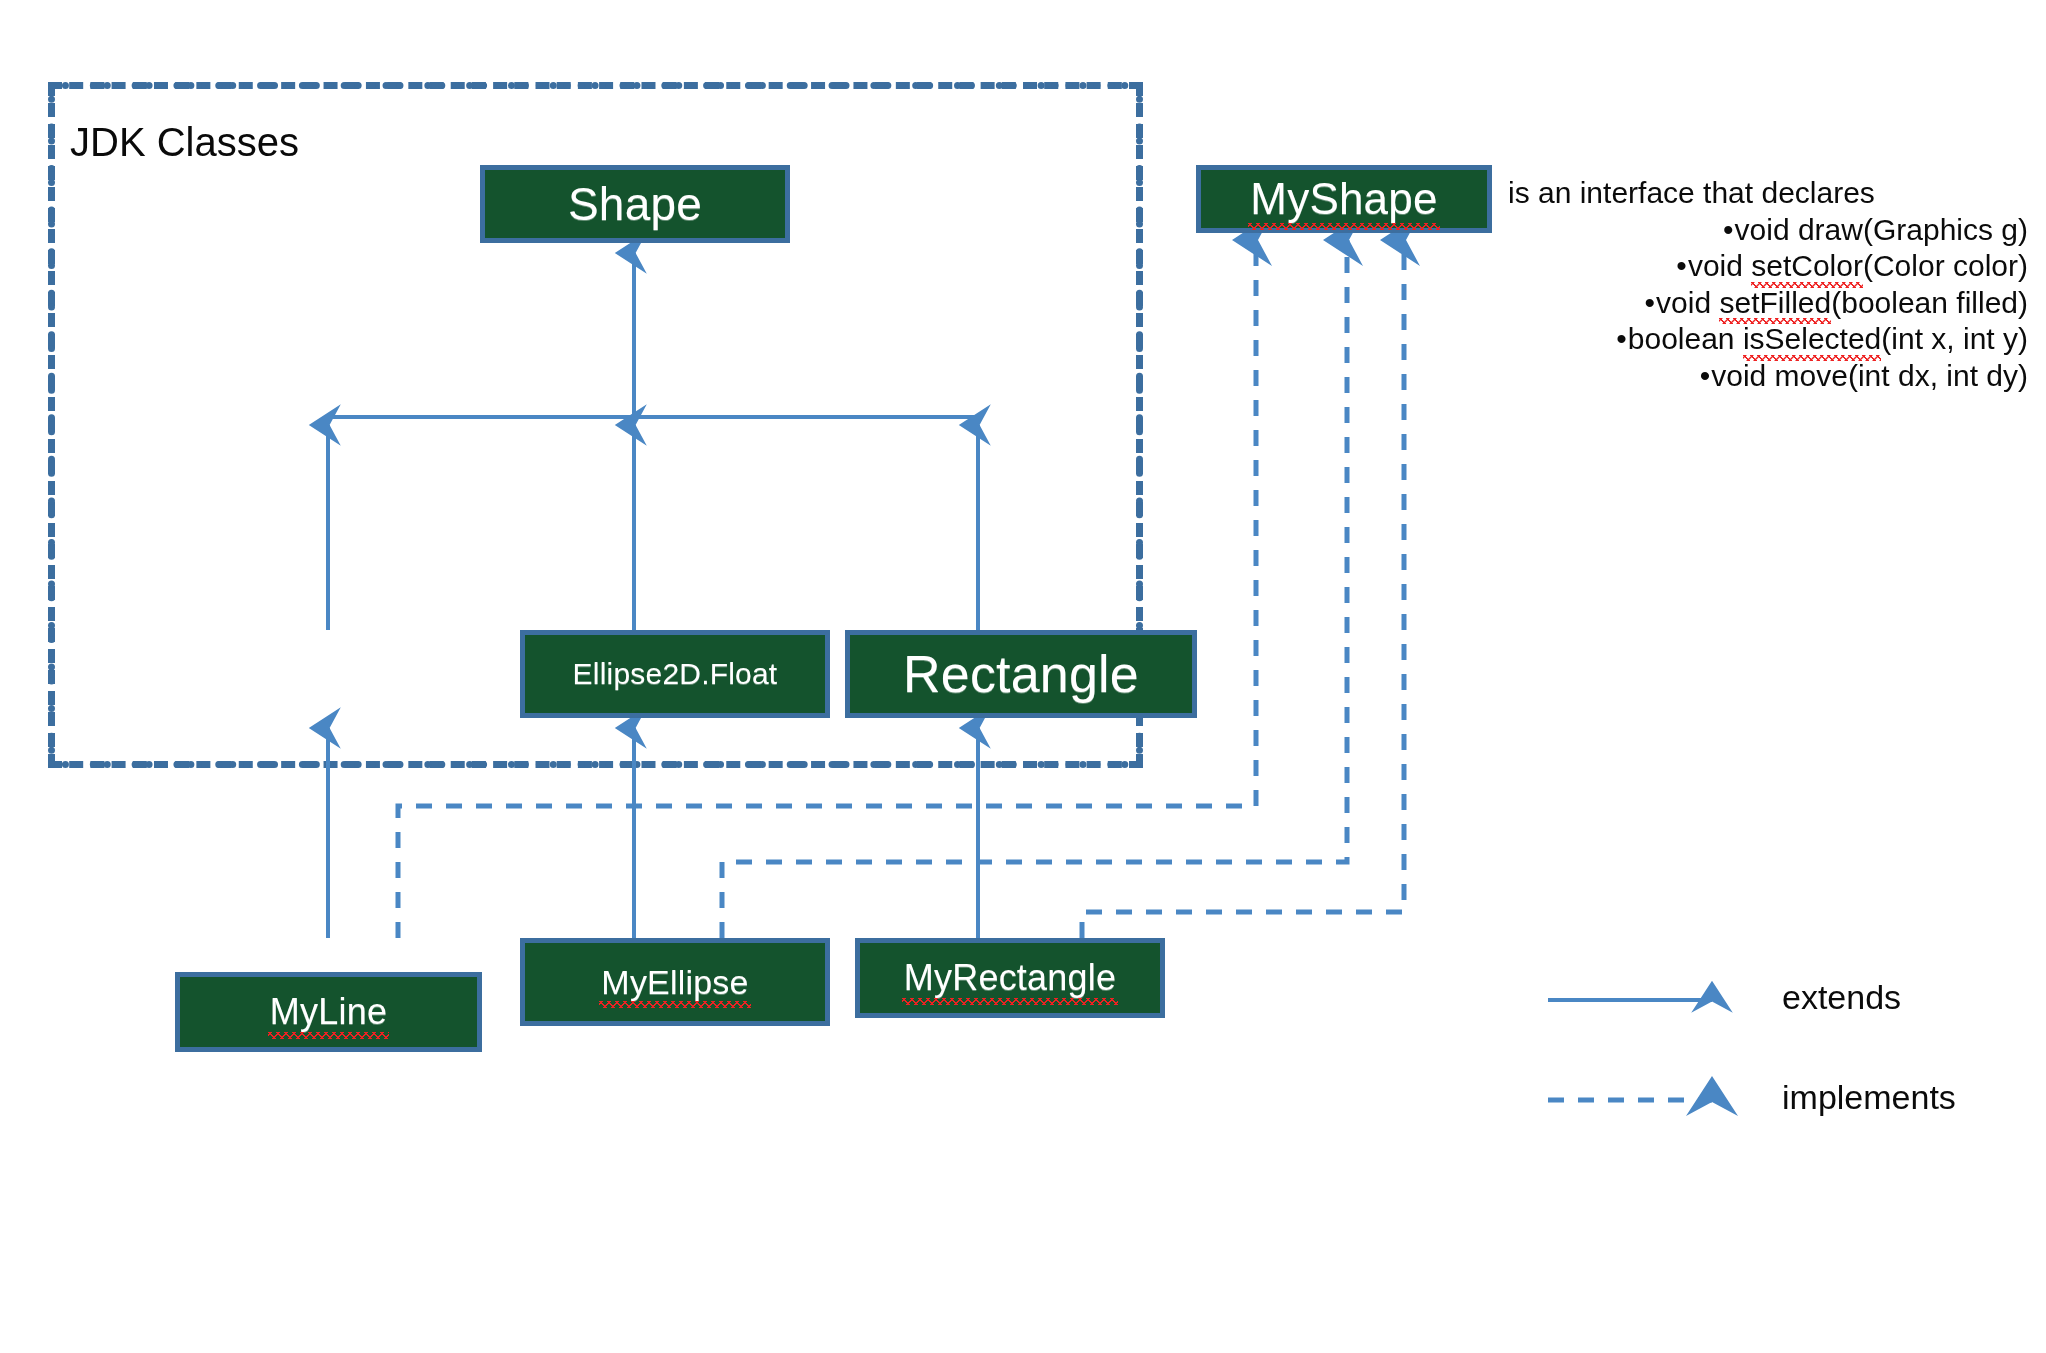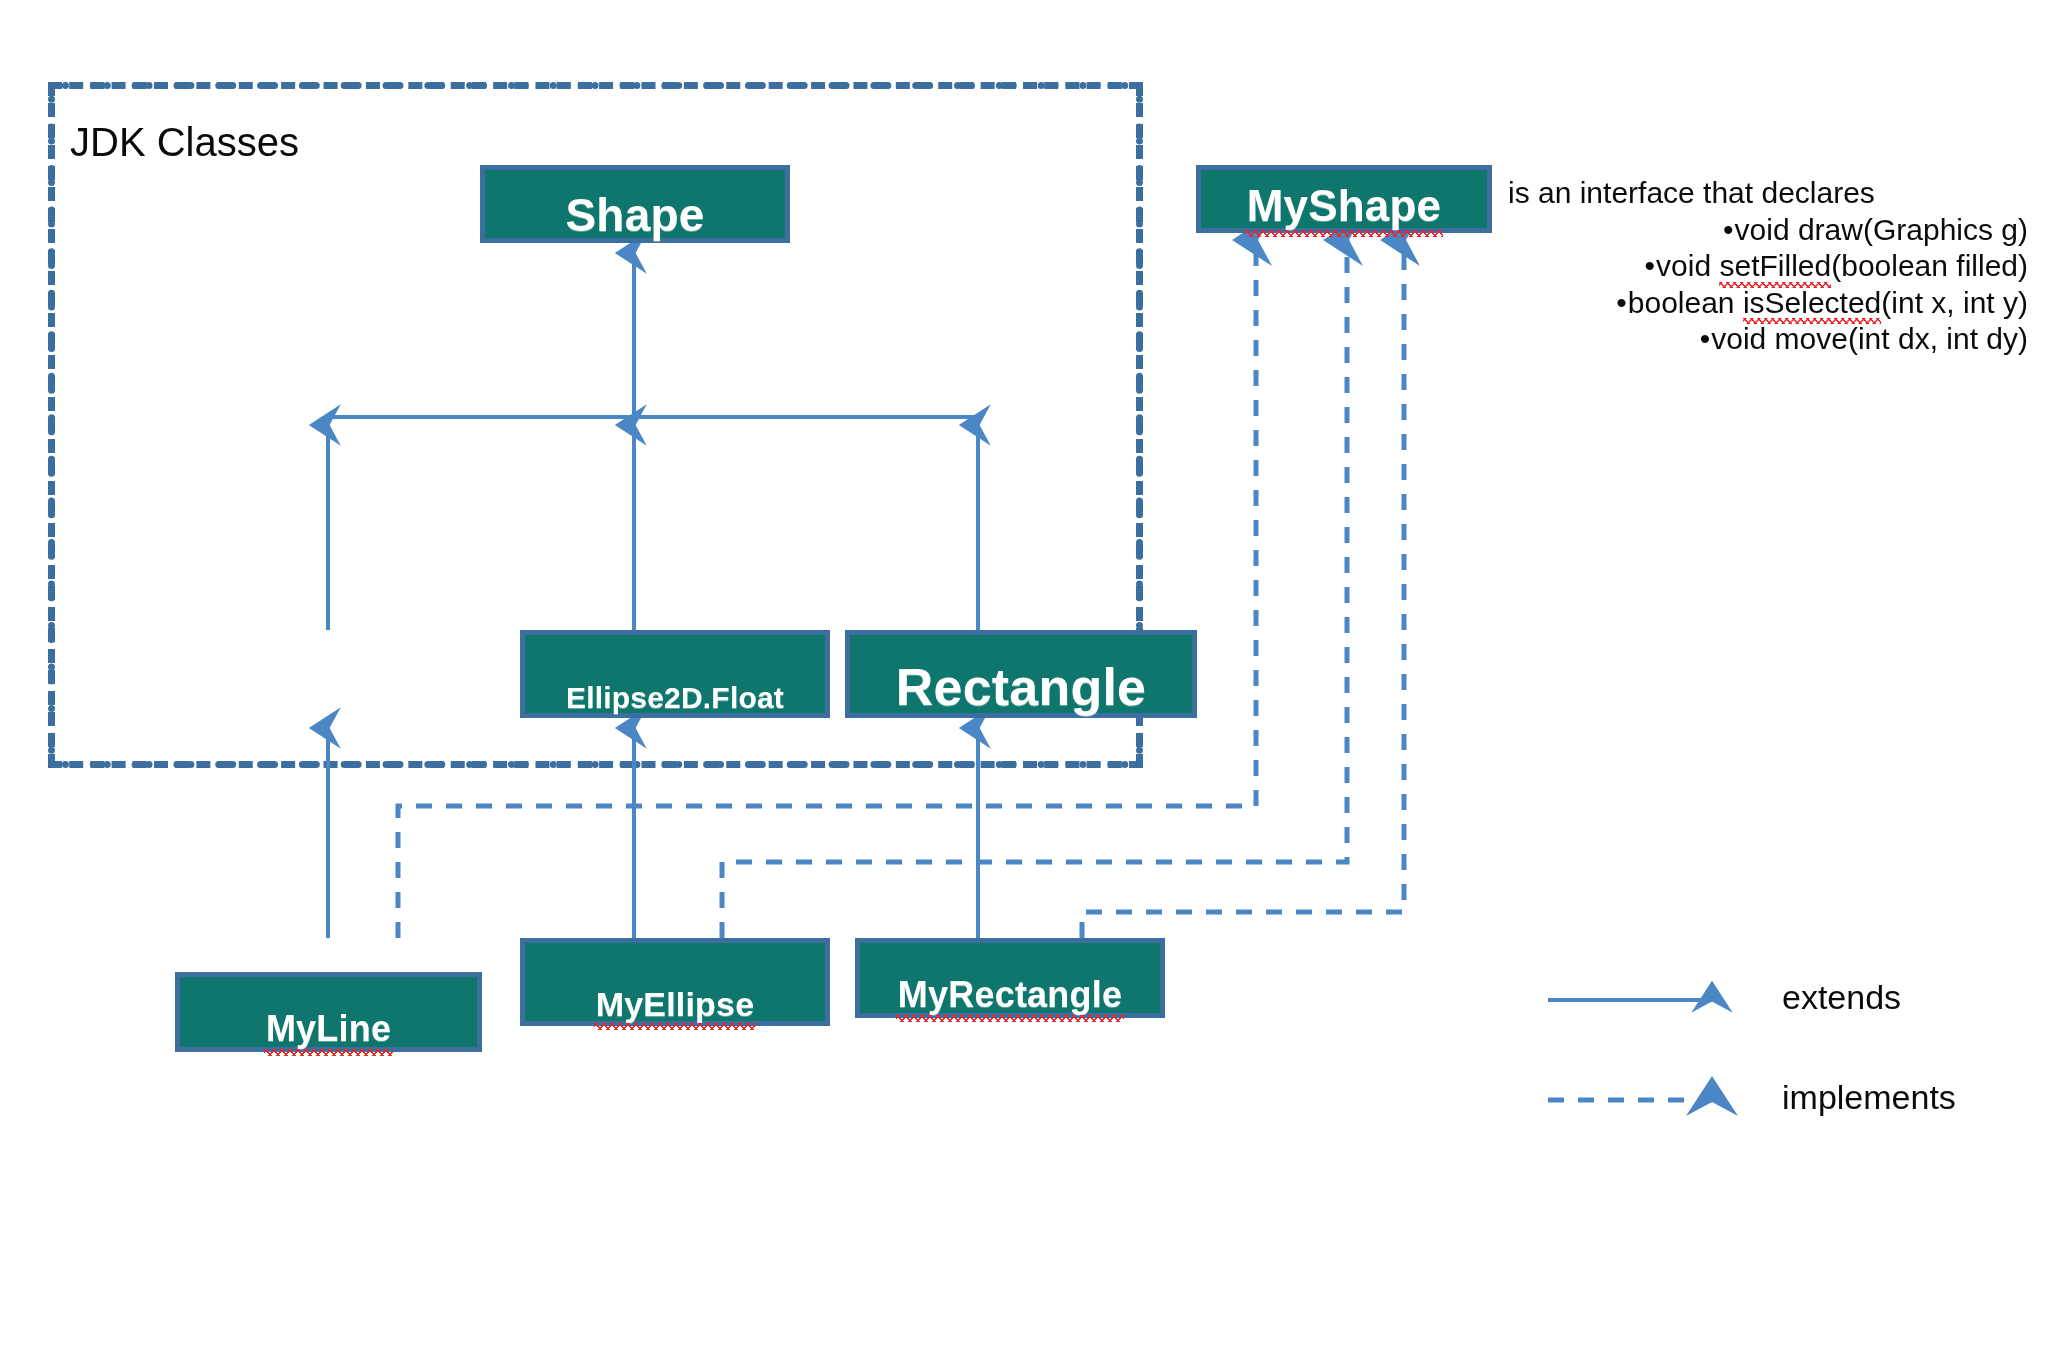--- a/index.html
+++ b/index.html
@@ -2,23 +2,23 @@
 <html><head>
 <meta charset="utf-8">
 <style>
   html,body{margin:0;padding:0;background:#ffffff;}
   body{width:2046px;height:1353px;position:relative;overflow:hidden;
        font-family:"Liberation Sans",sans-serif;}
   #stage{position:absolute;left:0;top:0;width:2046px;height:1353px;}
   svg#wires{position:absolute;left:0;top:0;width:2046px;height:1353px;}
 
   .node{position:absolute;box-sizing:border-box;
-        background:#0f766e;border:5px solid #3C6E9F;
-        display:flex;align-items:flex-end;justify-content:center;
-        color:#ffffff;font-weight:700;letter-spacing:.2px;
+        background:#14532d;border:5px solid #3C6E9F;
+        display:flex;align-items:center;justify-content:center;
+        color:#ffffff;font-weight:400;letter-spacing:.2px;
         text-shadow:0 1px 0 rgba(255,255,255,.35);}
   .node span{position:relative;display:inline-block;line-height:1;}
 
   .squig span::after{
     content:"";position:absolute;left:-2px;right:-2px;bottom:-9px;height:7px;
     background-image:
       linear-gradient(45deg,transparent 45%,#ee2222 45%,#ee2222 58%,transparent 58%),
       linear-gradient(-45deg,transparent 45%,#ee2222 45%,#ee2222 58%,transparent 58%);
     background-size:8px 8px;background-repeat:repeat-x;
     background-position:0 0,4px 0;
@@ -128,20 +128,21 @@
   </div>
 
   <div class="node squig" style="left:855px;top:938px;width:310px;height:80px;font-size:36px;">
     <span>MyRectangle</span>
   </div>
 
   <div id="iface-note">
     <div class="lead">is an interface that declares</div>
     <ul>
       <li><span>void </span><span>draw</span><span>(Graphics g)</span></li>
+      <li><span>void </span><span class="sq">setColor</span><span>(Color color)</span></li>
       <li><span>void </span><span class="sq">setFilled</span><span>(boolean filled)</span></li>
       <li><span>boolean </span><span class="sq">isSelected</span><span>(int x, int y)</span></li>
       <li><span>void </span><span>move</span><span>(int dx, int dy)</span></li>
     </ul>
   </div>
 
   <div class="legend-label" style="left:1782px;top:978px;">extends</div>
   <div class="legend-label" style="left:1782px;top:1078px;">implements</div>
 
 </div>

